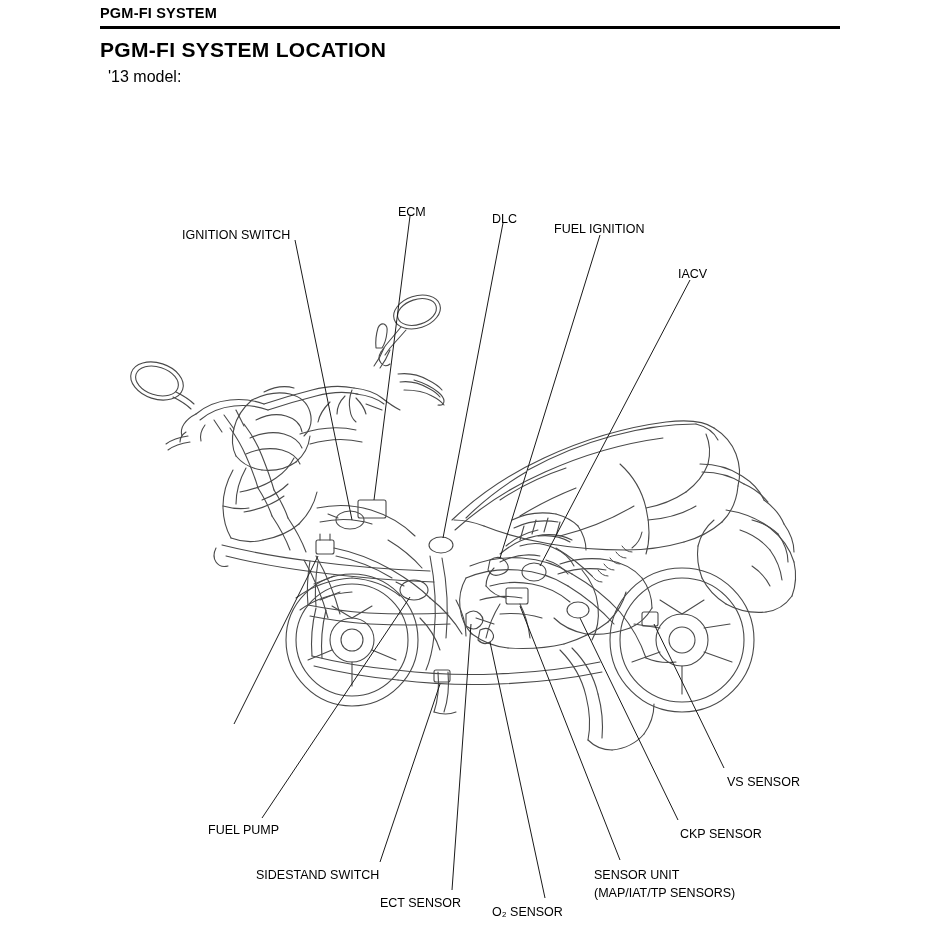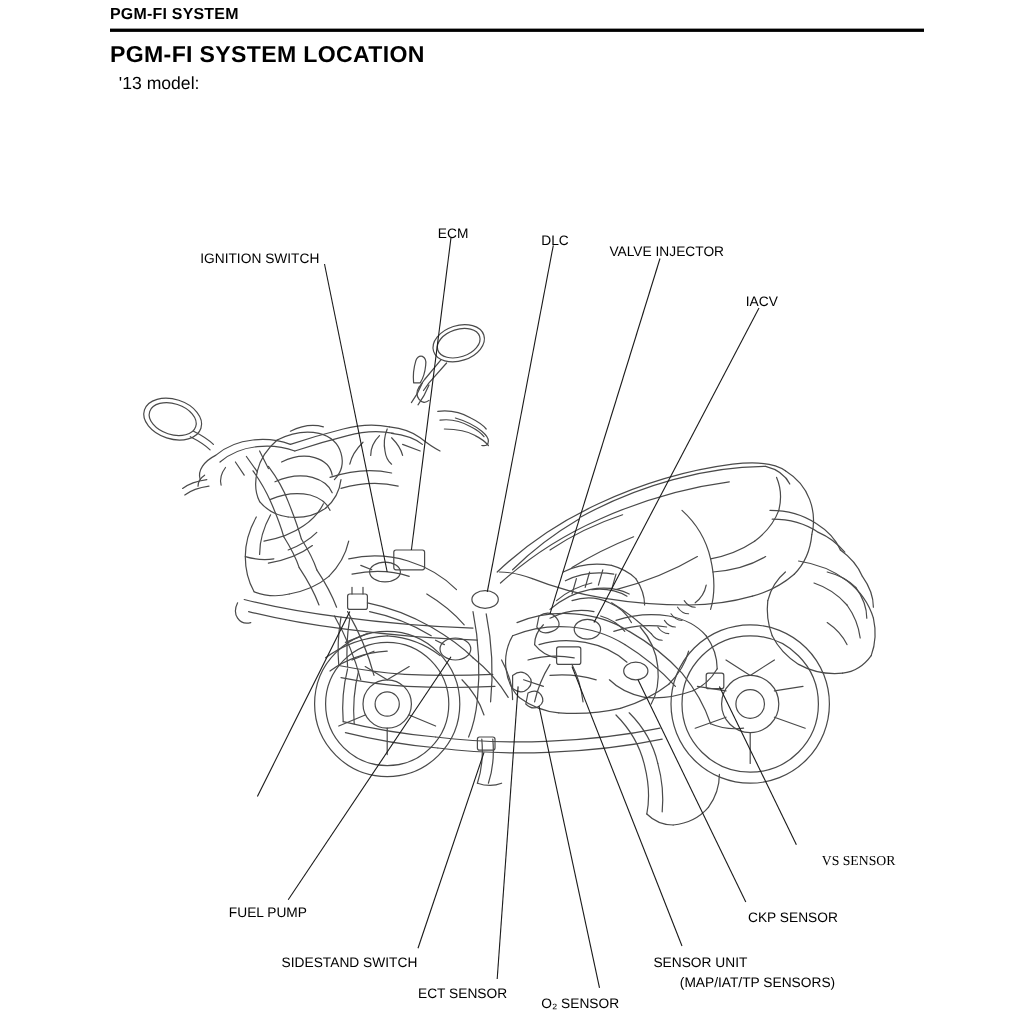--- a/index.html
+++ b/index.html
@@ -356,25 +356,25 @@
       <path d="M545 898 L490 642"></path>
       <path d="M620 860 L520 606"></path>
       <path d="M678 820 L580 618"></path>
       <path d="M724 768 L654 624"></path>
     </g>
   </svg>
 
   <div class="label" style="left:182px; top:228px;">IGNITION SWITCH</div>
   <div class="label" style="left:398px; top:205px;">ECM</div>
   <div class="label" style="left:492px; top:212px;">DLC</div>
-  <div class="label" style="left:554px; top:222px;">VALVE INJECTOR</div>
+  <div class="label" style="left:554px; top:222px;">FUEL IGNITION</div>
   <div class="label" style="left:678px; top:267px;">IACV</div>
 
   <div class="label" style="left:208px; top:823px;">FUEL PUMP</div>
   <div class="label" style="left:256px; top:868px;">SIDESTAND SWITCH</div>
   <div class="label" style="left:380px; top:896px;">ECT SENSOR</div>
   <div class="label" style="left:492px; top:905px;">O₂ SENSOR</div>
   <div class="label" style="left:594px; top:868px;">SENSOR UNIT</div>
-  <div class="label" style="left:594px; top:886px;margin-left:24px;">(MAP/IAT/TP SENSORS)</div>
+  <div class="label" style="left:594px; top:886px;">(MAP/IAT/TP SENSORS)</div>
   <div class="label" style="left:680px; top:827px;">CKP SENSOR</div>
-  <div class="label" style="left:747px; top:775px;font-family:Liberation Serif, serif;">VS SENSOR</div>
+  <div class="label" style="left:727px; top:775px;">VS SENSOR</div>
 
 </div>
 
 </body></html>

